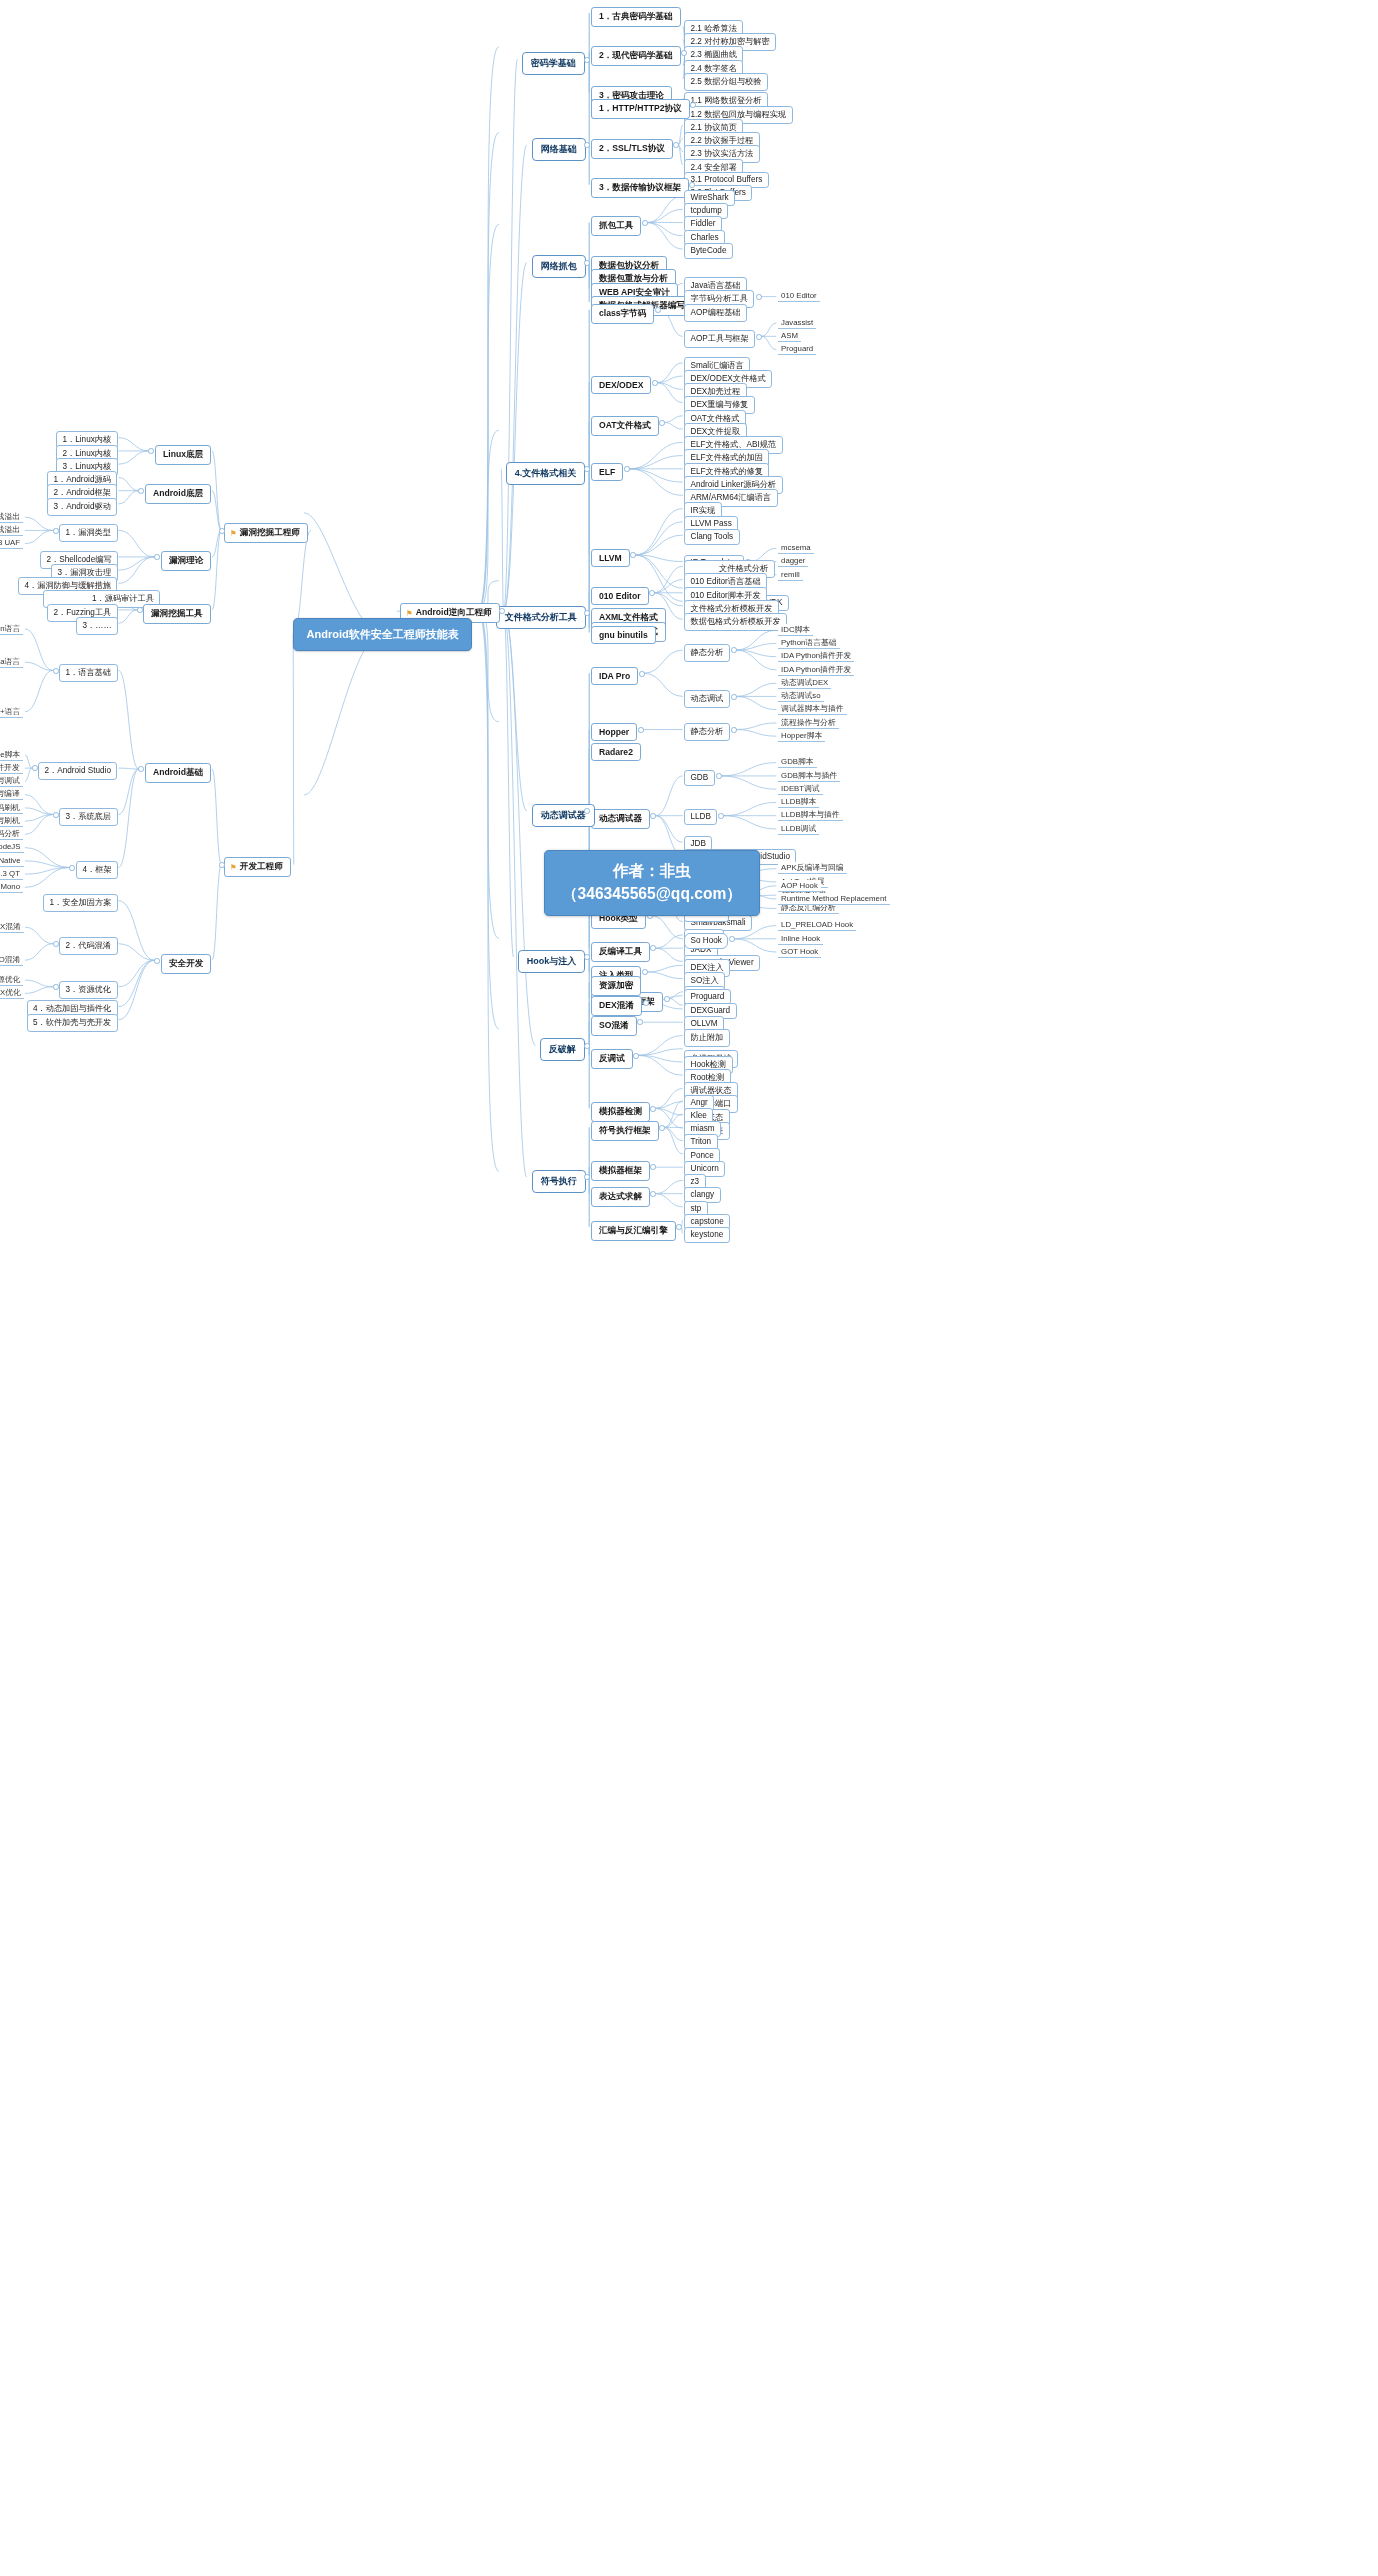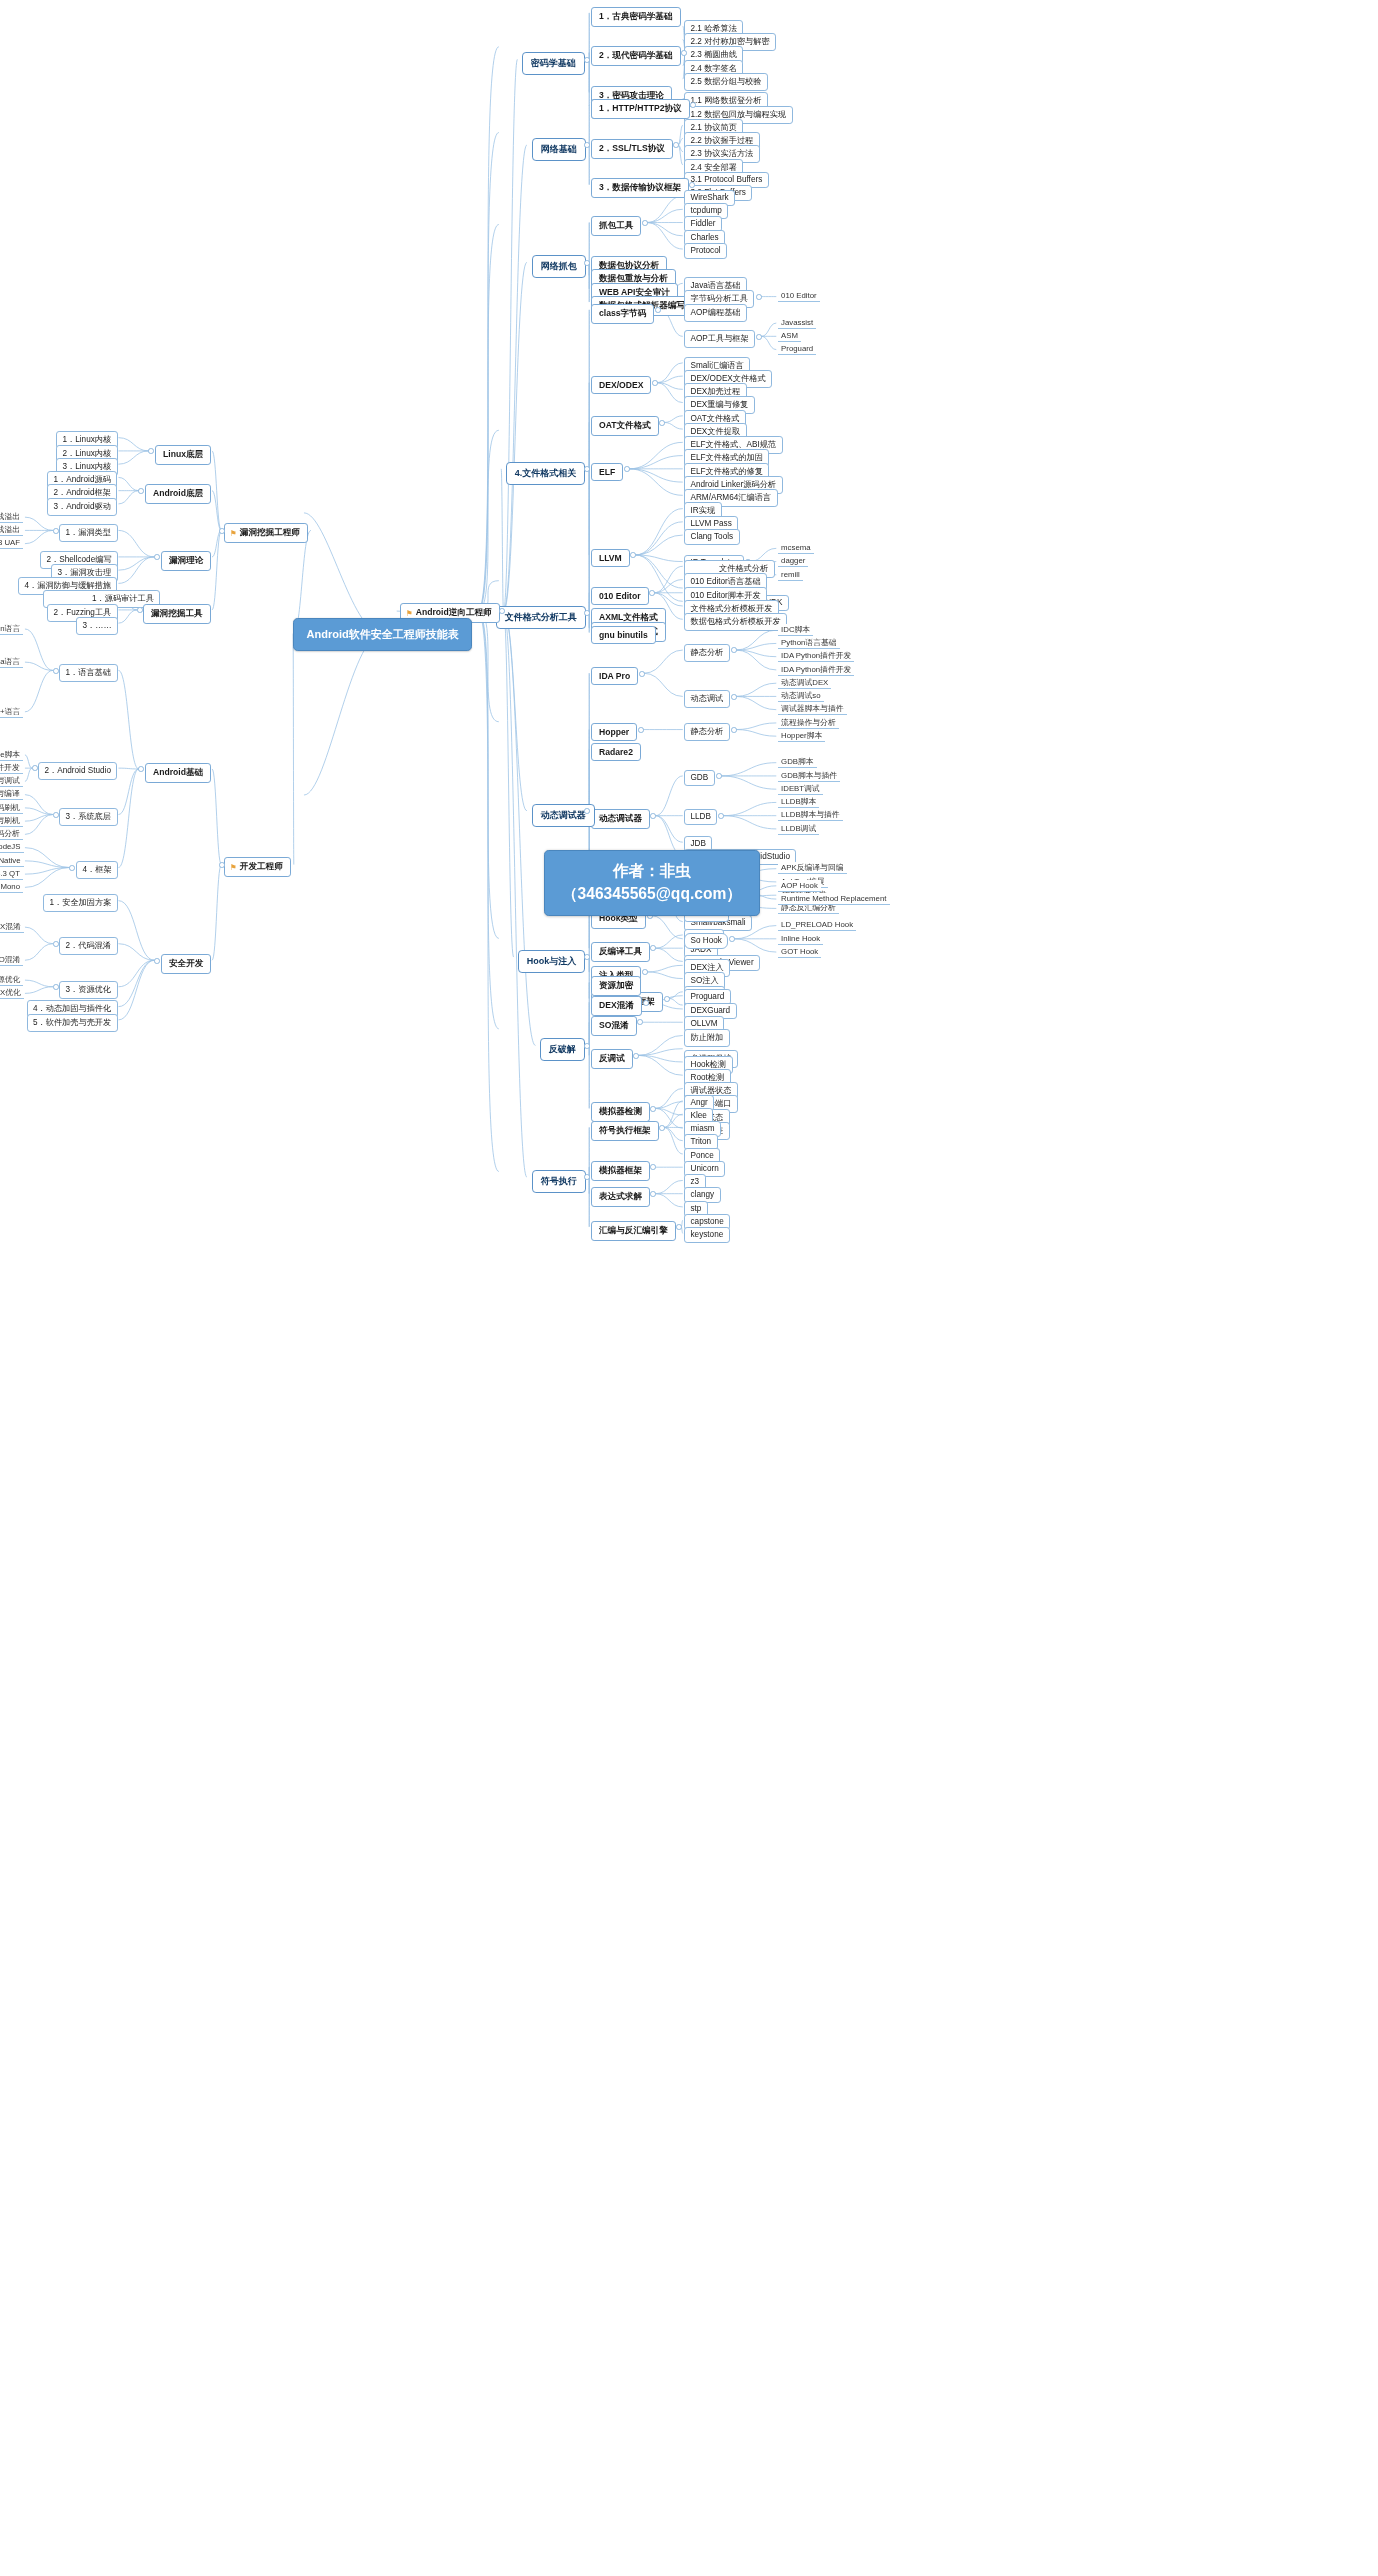--- a/index.html
+++ b/index.html
@@ -338,21 +338,21 @@
     <div class="node lvl2" style="left: 684px; top: 172px;">3.1  Protocol Buffers</div>
     <div class="node lvl2" style="left: 684px; top: 185px;">3.2  Flat Buffers</div>
     <div class="node lvl1" style="left: 591px; top: 178px;">3．数据传输协议框架</div>
     <div class="dot" style="left: 689px; top: 182px;"></div>
     <div class="node branchroot" style="left: 532px; top: 138px;">网络基础</div>
     <div class="dot" style="left: 584px; top: 142px;"></div>
     <div class="node lvl2" style="left: 684px; top: 190px;">WireShark</div>
     <div class="node lvl2" style="left: 684px; top: 203px;">tcpdump</div>
     <div class="node lvl2" style="left: 684px; top: 216px;">Fiddler</div>
     <div class="node lvl2" style="left: 684px; top: 230px;">Charles</div>
-    <div class="node lvl2" style="left: 684px; top: 243px;">Protocol</div>
+    <div class="node lvl2" style="left: 684px; top: 243px;">ByteCode</div>
     <div class="node lvl1" style="left: 591px; top: 216px;">抓包工具</div>
     <div class="dot" style="left: 642px; top: 220px;"></div>
     <div class="node lvl1" style="left: 591px; top: 256px;">数据包协议分析</div>
     <div class="node lvl1" style="left: 591px; top: 269px;">数据包重放与分析</div>
     <div class="node lvl1" style="left: 591px; top: 283px;">WEB API安全审计</div>
     <div class="node lvl1" style="left: 591px; top: 296px;">数据包格式解析器编写</div>
     <div class="node branchroot" style="left: 532px; top: 255px;">网络抓包</div>
     <div class="dot" style="left: 584px; top: 260px;"></div>
     <div class="node lvl2" style="left: 684px; top: 277px;">Java语言基础</div>
     <div class="node leaf plain" style="left: 778px; top: 290px;">010 Editor</div>

